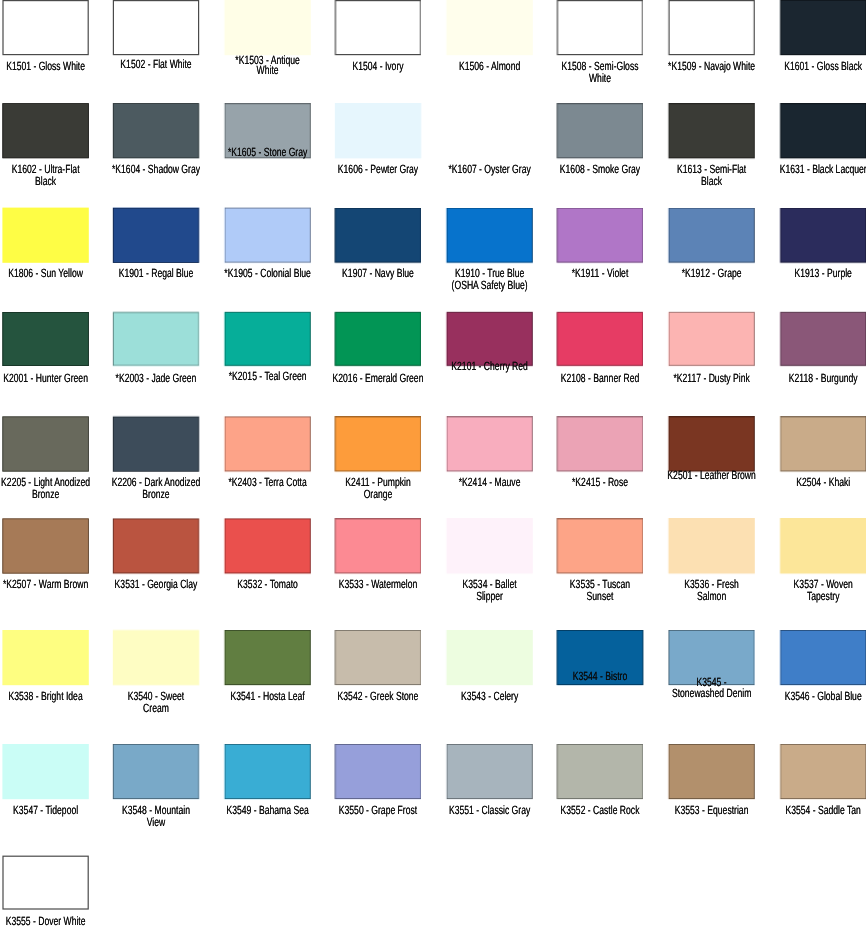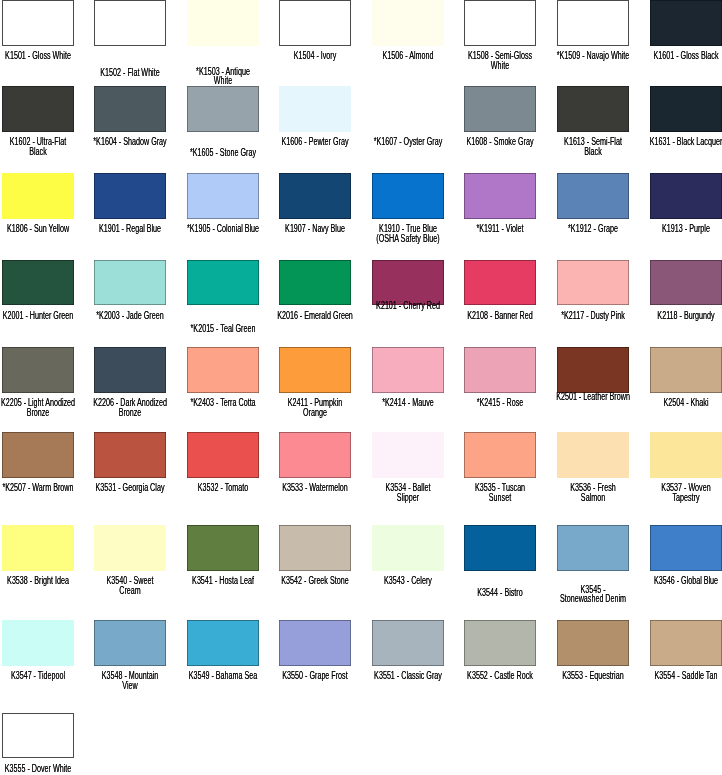--- a/index.html
+++ b/index.html
@@ -19,27 +19,27 @@
 
 <div id="chart">
 <div class="cell" style="left:1.5px;top:0px">
       <div class="chip bordered" style="background:#FFFFFF"></div>
       <div class="capwrap" style="top:51.4px">
         <span class="capline">K1501 - Gloss White</span>
       </div>
     </div>
 <div class="cell" style="left:94px;top:0px">
       <div class="chip bordered" style="background:#FFFFFF"></div>
-      <div class="capwrap" style="top:68px">
+      <div class="capwrap" style="top:50px">
         <span class="capline">K1502 - Flat White</span>
       </div>
     </div>
 <div class="cell" style="left:186.5px;top:0px">
       <div class="chip" style="background:#FFFEE7"></div>
-      <div class="capwrap" style="top:67px">
+      <div class="capwrap" style="top:46px">
         <span class="capline">*K1503 - Antique</span>
         <span class="capline">White</span>
       </div>
     </div>
 <div class="cell" style="left:279px;top:0px">
       <div class="chip bordered" style="background:#FFFFFF"></div>
       <div class="capwrap" style="top:51.4px">
         <span class="capline">K1504 - Ivory</span>
       </div>
     </div>
@@ -76,21 +76,21 @@
       </div>
     </div>
 <div class="cell" style="left:94px;top:86px">
       <div class="chip" style="background:#4C5A60;box-shadow:inset 0 0 0 0.7px rgb(42,50,53)"></div>
       <div class="capwrap" style="top:51.4px">
         <span class="capline">*K1604 - Shadow Gray</span>
       </div>
     </div>
 <div class="cell" style="left:186.5px;top:86px">
       <div class="chip" style="background:#97A3AA;box-shadow:inset 0 0 0 0.7px rgb(83,90,94)"></div>
-      <div class="capwrap" style="top:62px">
+      <div class="capwrap" style="top:37px">
         <span class="capline">*K1605 - Stone Gray</span>
       </div>
     </div>
 <div class="cell" style="left:279px;top:86px">
       <div class="chip" style="background:#E6F6FD"></div>
       <div class="capwrap" style="top:51.4px">
         <span class="capline">K1606 - Pewter Gray</span>
       </div>
     </div>
 <div class="cell" style="left:371.5px;top:86px">
@@ -174,21 +174,21 @@
       </div>
     </div>
 <div class="cell" style="left:94px;top:259.5px">
       <div class="chip" style="background:#9CDFD9;box-shadow:inset 0 0 0 0.7px rgb(86,123,119)"></div>
       <div class="capwrap" style="top:51.4px">
         <span class="capline">*K2003 - Jade Green</span>
       </div>
     </div>
 <div class="cell" style="left:186.5px;top:259.5px">
       <div class="chip" style="background:#06AE99;box-shadow:inset 0 0 0 0.7px rgb(3,96,84)"></div>
-      <div class="capwrap" style="top:64px">
+      <div class="capwrap" style="top:50px">
         <span class="capline">*K2015 - Teal Green</span>
       </div>
     </div>
 <div class="cell" style="left:279px;top:259.5px">
       <div class="chip" style="background:#029555;box-shadow:inset 0 0 0 0.7px rgb(1,82,47)"></div>
       <div class="capwrap" style="top:51.4px">
         <span class="capline">K2016 - Emerald Green</span>
       </div>
     </div>
 <div class="cell" style="left:371.5px;top:259.5px">
@@ -344,27 +344,27 @@
       </div>
     </div>
 <div class="cell" style="left:371.5px;top:525px">
       <div class="chip" style="background:#EDFDE0"></div>
       <div class="capwrap" style="top:51.4px">
         <span class="capline">K3543 - Celery</span>
       </div>
     </div>
 <div class="cell" style="left:464px;top:525px">
       <div class="chip" style="background:#05619C;box-shadow:inset 0 0 0 0.7px rgb(3,53,86)"></div>
-      <div class="capwrap" style="top:63px">
+      <div class="capwrap" style="top:35px">
         <span class="capline">K3544 - Bistro</span>
       </div>
     </div>
 <div class="cell" style="left:556.5px;top:525px">
       <div class="chip" style="background:#79A9CA;box-shadow:inset 0 0 0 0.7px rgb(67,93,111)"></div>
-      <div class="capwrap" style="top:60px">
+      <div class="capwrap" style="top:40px">
         <span class="capline">K3545 -</span>
         <span class="capline">Stonewashed Denim</span>
       </div>
     </div>
 <div class="cell" style="left:649.5px;top:525px">
       <div class="chip" style="background:#3F7EC8;box-shadow:inset 0 0 0 0.7px rgb(35,69,110)"></div>
       <div class="capwrap" style="top:51.4px">
         <span class="capline">K3546 - Global Blue</span>
       </div>
     </div>

